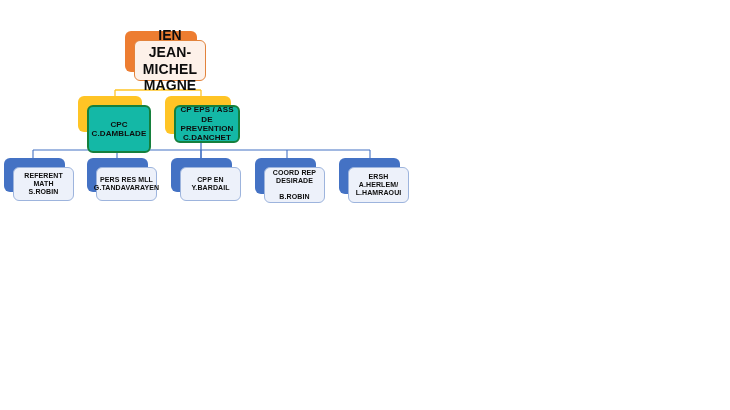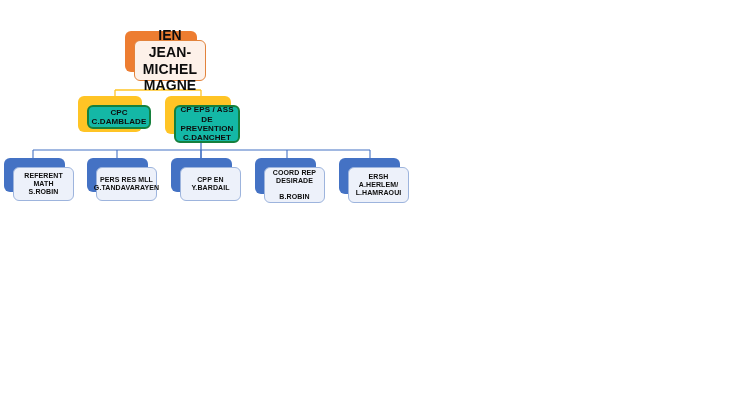--- a/index.html
+++ b/index.html
@@ -114,21 +114,21 @@
     <div class="face" style="left:9px; top:9px; width:72px; height:41px;">
       <span class="label">IEN
 JEAN-MICHEL
 MAGNE</span>
     </div>
   </div>
 
 
   <div class="node lvl-yellow" style="left:78px; top:96px; width:64px; height:36px;">
     <div class="shadow"></div>
-    <div class="face" style="left:9px; top:9px; width:64px; height:24px;">
+    <div class="face" style="left:9px; top:9px; width:64px; height:48px;">
       <span class="label">CPC
 C.DAMBLADE</span>
     </div>
   </div>
 
   <div class="node lvl-yellow" style="left:165px; top:96px; width:66px; height:38px;">
     <div class="shadow"></div>
     <div class="face" style="left:9px; top:9px; width:66px; height:38px;">
       <span class="label">CP EPS / ASS DE
 PREVENTION

